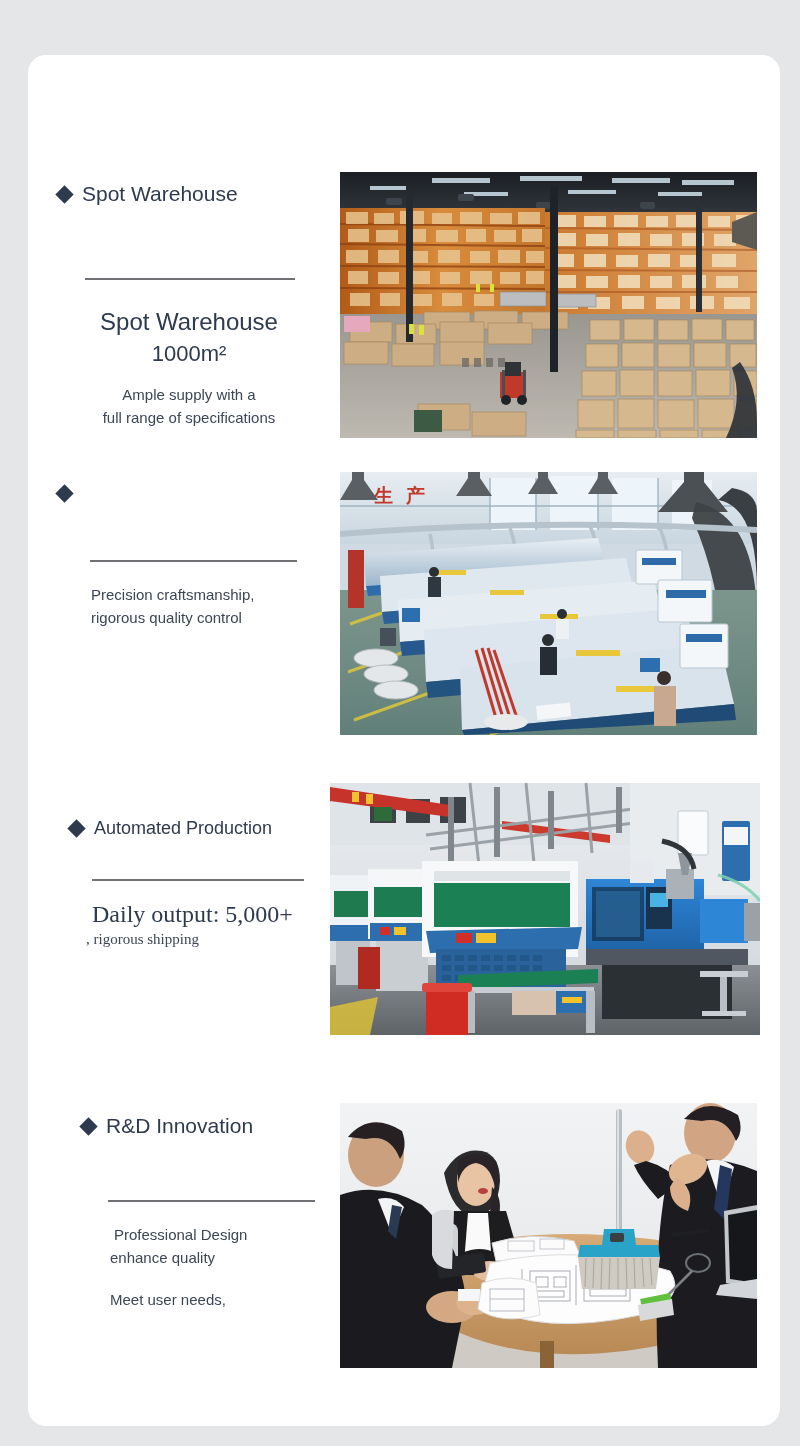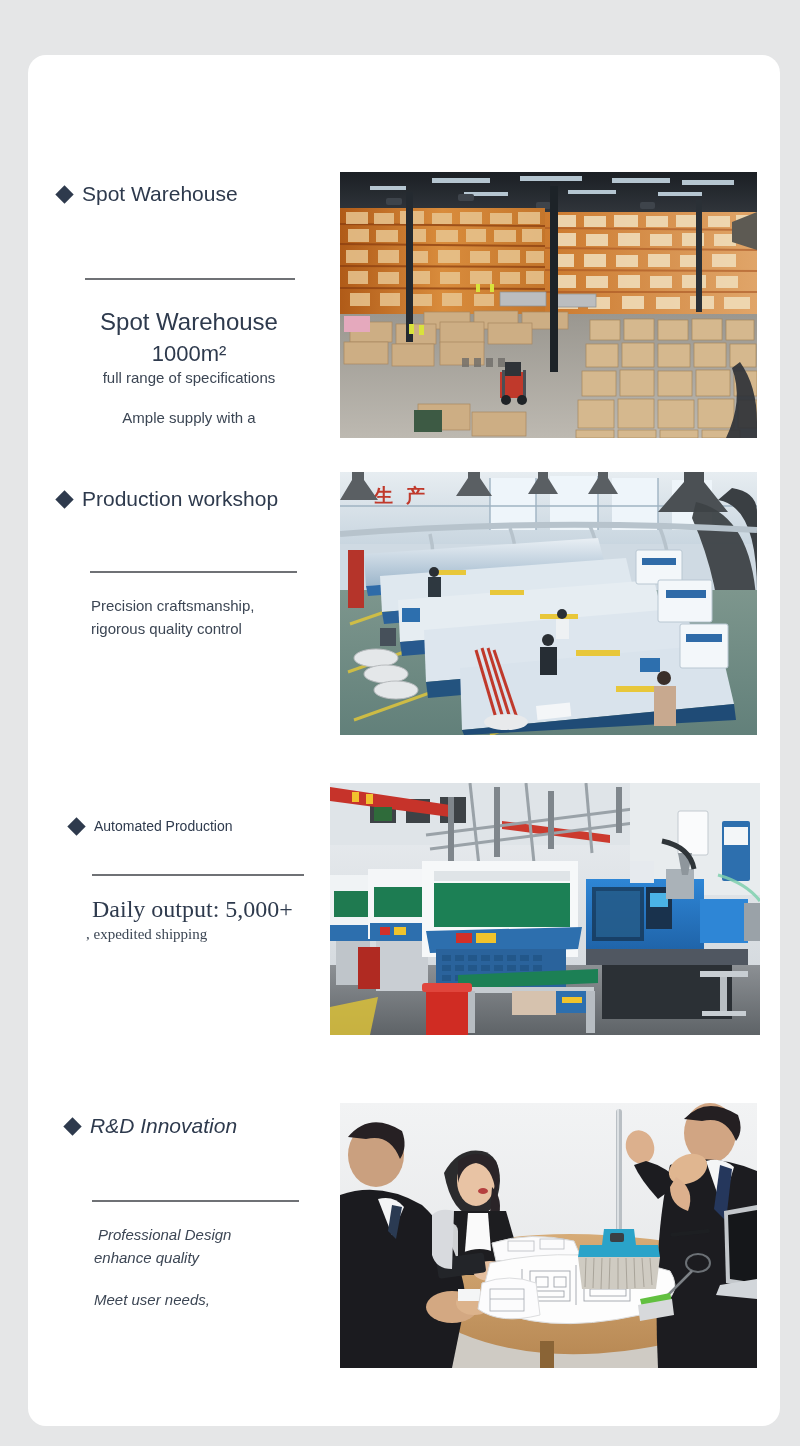--- a/index.html
+++ b/index.html
@@ -50,21 +50,21 @@
   .diamond {
     width: 13px; height: 13px;
     background: #2e3a4d;
     transform: rotate(45deg);
     flex: none;
   }
   .head-label {
     font-size: 21px;
     color: #2e3a4d;
   }
-  .head-label.small { font-size: 14px; }
+  .head-label.small { font-size: 18px; }
 
   .divider {
     height: 2px;
     background: #6f7175;
     margin-top: 0;
   }
 
   .big-line {
     font-size: 24px;
     color: #2e3a4d;
@@ -102,22 +102,22 @@
 
     <div class="txt-col" style="left:58px; top:182px; width:262px;">
       <div class="head-row">
         <span class="diamond"></span>
         <span class="head-label">Spot Warehouse</span>
       </div>
       <div class="divider" style="width:210px; margin-left:27px; margin-top:72px;"></div>
       <div class="center" style="margin-top:28px;">
         <div class="big-line">Spot Warehouse</div>
         <div class="big-num" style="margin-top:5px;">1000m²</div>
+        <div class="sub" style="margin-top:17px;">Ample supply with a</div>
         <div class="sub">full range of specifications</div>
-        <div class="sub" style="margin-top:17px;">Ample supply with a</div>
       </div>
     </div>
 
     <div class="photo" style="left:340px; top:172px; width:417px; height:266px;">
       <svg viewBox="0 0 417 266" preserveAspectRatio="none">
         <defs>
           <linearGradient id="w-ceiling" x1="0" y1="0" x2="0" y2="1">
             <stop offset="0%" stop-color="#1b1f24"></stop>
               <stop offset="100%" stop-color="#31363c"></stop>
           </linearGradient>
@@ -324,21 +324,20 @@
         <path d="M400,190 Q417,214 417,250 L417,266 L386,266 Q404,228 392,196 Z" fill="#2b3036" opacity="0.9"></path>
       </svg>
     </div>
   </div>
 
   <div class="section">
 
     <div class="txt-col" style="left:58px; top:487px; width:262px;">
       <div class="head-row">
         <span class="diamond"></span>
-        <span class="head-label">Production workshop</span>
       </div>
       <div class="divider" style="width:207px; margin-left:32px; margin-top:60px;"></div>
       <div style="margin-top:22px; margin-left:33px;">
         <div class="sub">Precision craftsmanship,</div>
         <div class="sub">rigorous quality control</div>
       </div>
     </div>
 
     <div class="photo" style="left:340px; top:472px; width:417px; height:263px;">
       <svg viewBox="0 0 417 263" preserveAspectRatio="none">
@@ -477,21 +476,21 @@
   <div class="section">
 
     <div class="txt-col" style="left:70px; top:818px; width:255px;">
       <div class="head-row">
         <span class="diamond"></span>
         <span class="head-label small">Automated Production</span>
       </div>
       <div class="divider" style="width:212px; margin-left:22px; margin-top:40px;"></div>
       <div style="margin-top:20px;font-family:Liberation Serif, serif;">
         <div class="big-line" style="margin-left:22px;">Daily output: 5,000+</div>
-        <div class="sub" style="margin-left:16px;">, expedited shipping</div>
+        <div class="sub" style="margin-left:16px;">, rigorous shipping</div>
       </div>
     </div>
 
     <div class="photo" style="left:330px; top:783px; width:430px; height:252px;">
       <svg viewBox="0 0 430 252" preserveAspectRatio="none">
         <defs>
           <linearGradient id="ap-bg" x1="0" y1="0" x2="0" y2="1">
             <stop offset="0%" stop-color="#eceff2"></stop>
               <stop offset="100%" stop-color="#cdd3d8"></stop>
           </linearGradient>
@@ -629,21 +628,21 @@
         </g>
         <g stroke="#2f3539" stroke-width="5" fill="none">
           <path d="M332,58 Q360,64 364,86"></path>
         </g>
       </svg>
     </div>
   </div>
 
   <div class="section">
 
-    <div class="txt-col" style="left:66px; top:1114px; width:260px;font-style:italic;">
+    <div class="txt-col" style="left:82px; top:1114px; width:260px;">
       <div class="head-row">
         <span class="diamond"></span>
         <span class="head-label">R&amp;D Innovation</span>
       </div>
       <div class="divider" style="width:207px; margin-left:26px; margin-top:62px;"></div>
       <div style="margin-top:22px;">
         <div class="sub" style="margin-left:32px;">Professional Design</div>
         <div class="sub" style="margin-left:28px;">enhance quality</div>
         <div class="sub" style="margin-top:20px; margin-left:28px;">Meet user needs,</div>
       </div>

